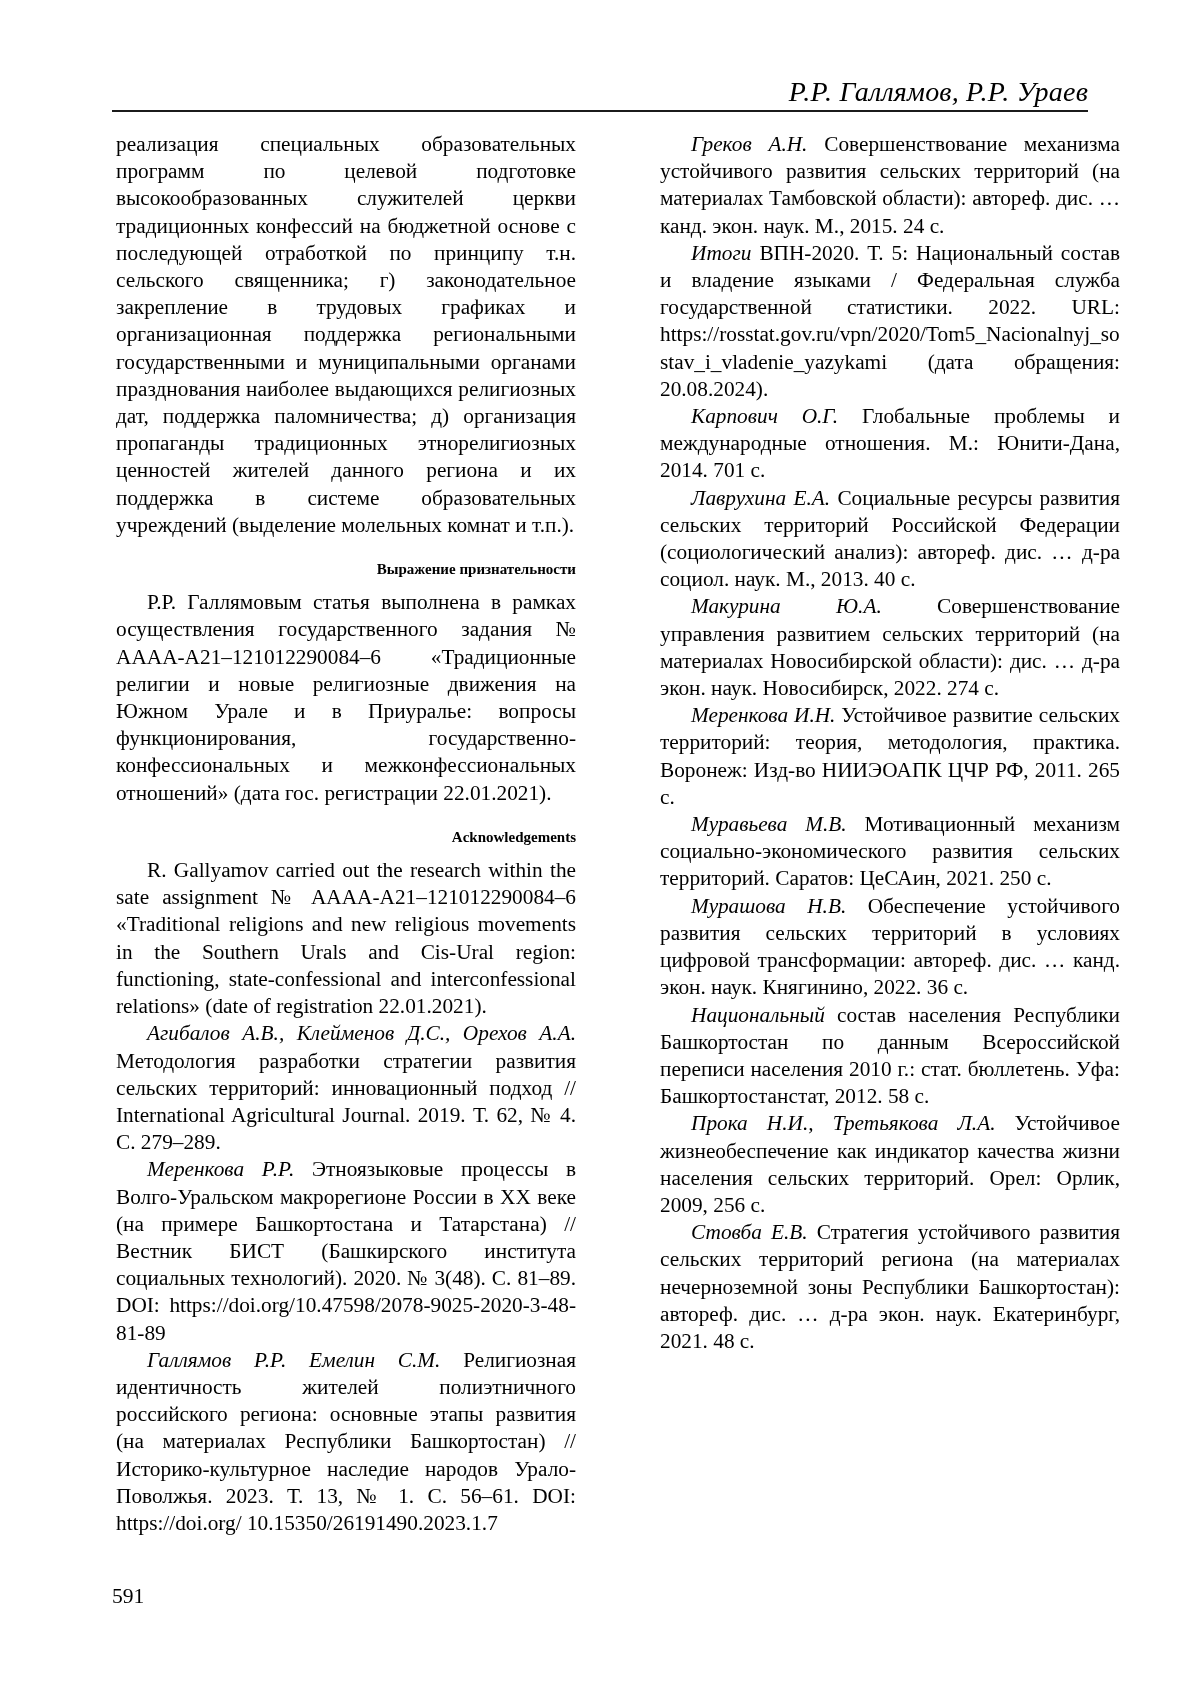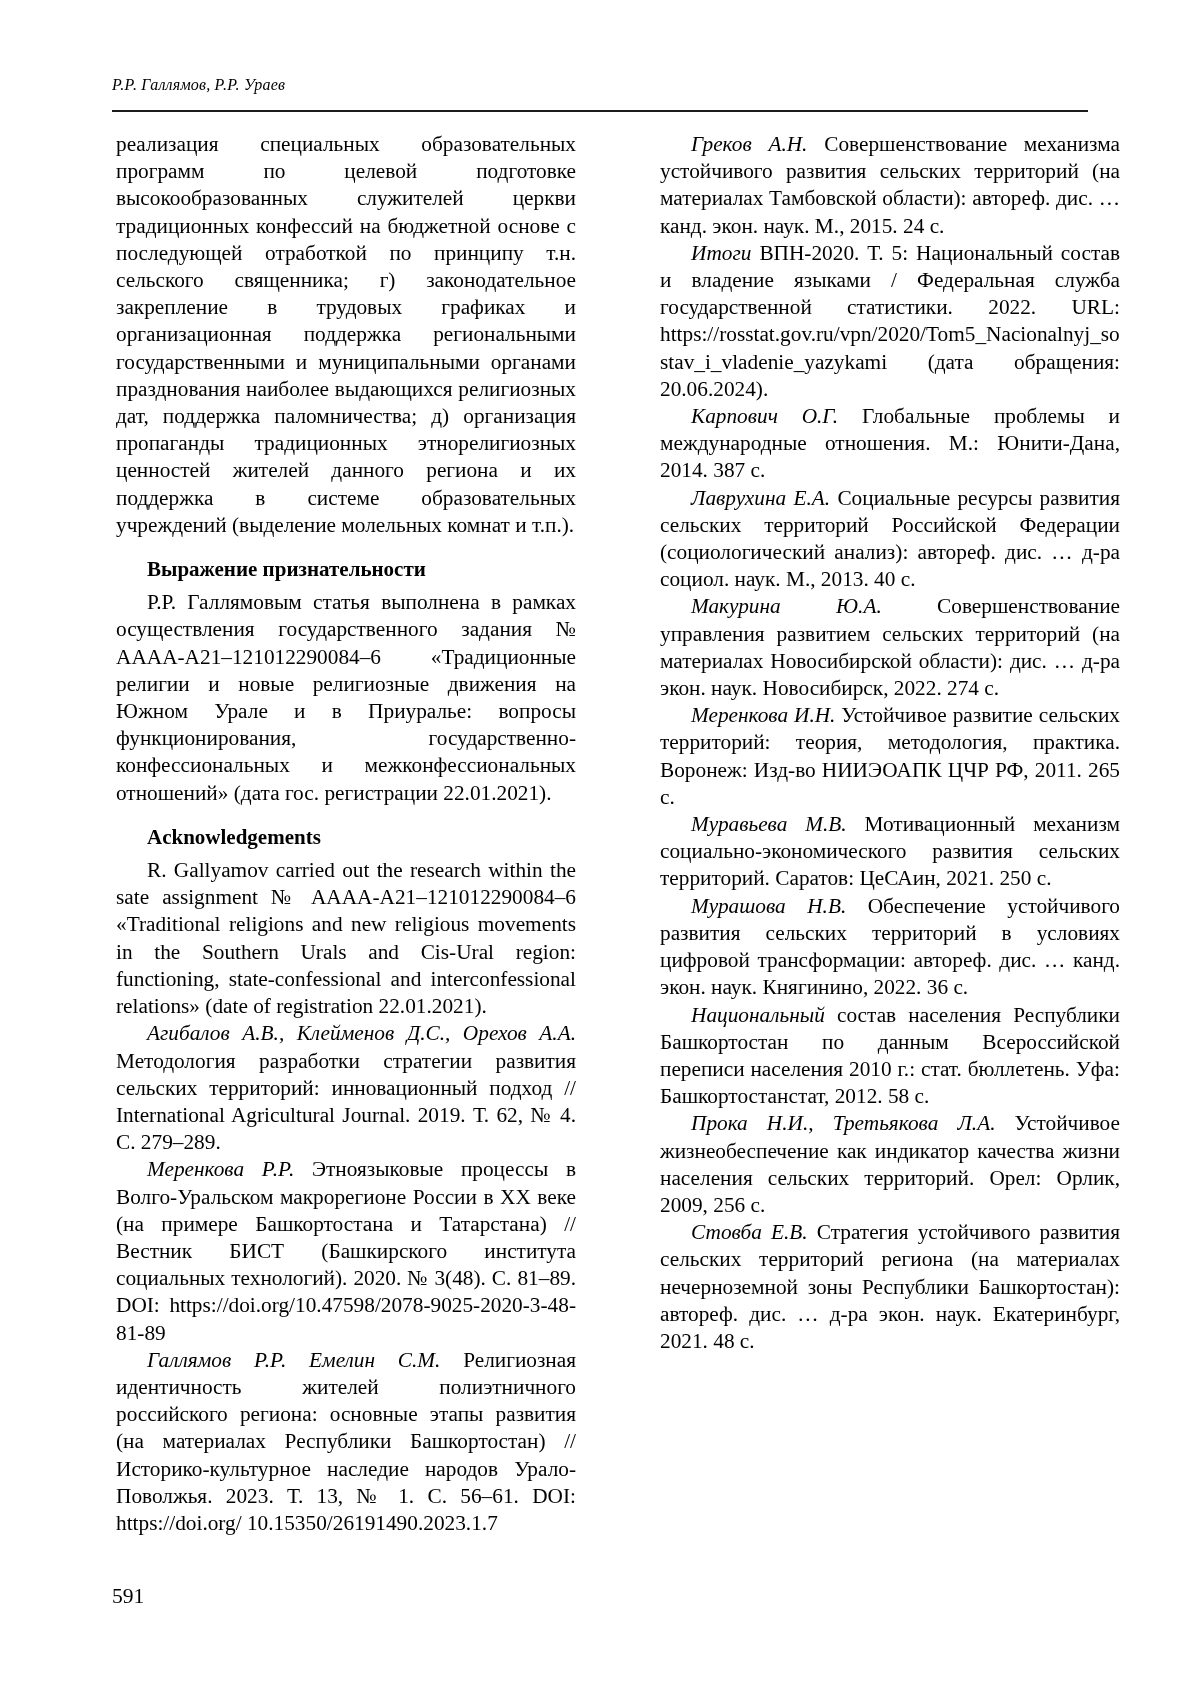--- a/index.html
+++ b/index.html
@@ -15,23 +15,23 @@
     color: #000000;
     font-family: "Liberation Serif", serif;
     font-size: 21.3px;
     overflow: hidden;
   }
   .running-head {
     position: absolute;
     top: 76px;
     left: 112px;
     width: 976px;
-    text-align: left;
+    text-align: right;
     font-style: italic;
-    font-size: 16px;
+    font-size: 28px;
     letter-spacing: 0.2px;
   }
   .head-rule {
     position: absolute;
     top: 110px;
     left: 112px;
     width: 976px;
     height: 0;
     border-top: 2px solid #1b1b1b;
   }
@@ -53,26 +53,26 @@
   }
   .col p {
     margin: 0;
     text-indent: 31px;
     overflow-wrap: break-word;
   }
   .col p.cont {
     text-indent: 0;
   }
   .col h3 {
-    font-size: 21px;
+    font-size: 15px;
     font-weight: 700;
     line-height: 27.2px;
     margin: 17px 0 6px 0;
     text-indent: 31px;
-    text-align: left;
+    text-align: right;
   }
   .col h3.noindent {
     text-indent: 0;
   }
   .au {
     font-style: italic;
   }
   .page-number {
     position: absolute;
     top: 1584px;
@@ -103,22 +103,22 @@
       <p lang="en">R. Gallyamov carried out the research within the sate assignment № AAAA-A21–121012290084–6 «Traditional religions and new religious movements in the Southern Urals and Cis-Ural region: functioning, state-confessional and interconfessional relations» (date of registration 22.01.2021).</p>
 
 
       <p class="ref"><span class="au">Агибалов А.В., Клейменов Д.С., Орехов А.А.</span> <span>Методология разработки стратегии развития сельских территорий: инновационный подход // International Agricultural Journal. 2019. Т. 62, № 4. С. 279–289.</span></p>
       <p class="ref"><span class="au">Меренкова Р.Р.</span> <span>Этноязыковые процессы в Волго-Уральском макрорегионе России в XX веке (на примере Башкортостана и Татарстана) // Вестник БИСТ (Башкирского института социальных технологий). 2020. № 3(48). С. 81–89. DOI: https://doi.org/10.47598/2078-9025-2020-3-48-81-89</span></p>
       <p class="ref"><span class="au">Галлямов Р.Р. Емелин С.М.</span> <span>Религиозная идентичность жителей полиэтничного российского региона: основные этапы развития (на материалах Республики Башкортостан) // Историко-культурное наследие народов Урало-Поволжья. 2023. Т. 13, № 1. С. 56–61. DOI: https://doi.org/ 10.15350/26191490.2023.1.7</span></p>
     </div>
 
     <div class="col">
       <p class="ref"><span class="au">Греков А.Н.</span> <span>Совершенствование механизма устойчивого развития сельских территорий (на материалах Тамбовской области): автореф. дис. … канд. экон. наук. М., 2015. 24 с.</span></p>
-      <p class="ref"><span class="au">Итоги</span> <span>ВПН-2020. Т. 5: Национальный состав и владение языками / Федеральная служба государственной статистики. 2022. URL: https://rosstat.gov.ru/vpn/2020/Tom5_Nacionalnyj_sostav_i_vladenie_yazykami (дата обращения: 20.06.2024).</span></p>
-      <p class="ref"><span class="au">Карпович О.Г.</span> <span>Глобальные проблемы и международные отношения. М.: Юнити-Дана, 2014. 387 с.</span></p>
+      <p class="ref"><span class="au">Итоги</span> <span>ВПН-2020. Т. 5: Национальный состав и владение языками / Федеральная служба государственной статистики. 2022. URL: https://rosstat.gov.ru/vpn/2020/Tom5_Nacionalnyj_sostav_i_vladenie_yazykami (дата обращения: 20.08.2024).</span></p>
+      <p class="ref"><span class="au">Карпович О.Г.</span> <span>Глобальные проблемы и международные отношения. М.: Юнити-Дана, 2014. 701 с.</span></p>
       <p class="ref"><span class="au">Лаврухина Е.А.</span> <span>Социальные ресурсы развития сельских территорий Российской Федерации (социологический анализ): автореф. дис. … д-ра социол. наук. М., 2013. 40 с.</span></p>
       <p class="ref"><span class="au">Макурина Ю.А.</span> <span>Совершенствование управления развитием сельских территорий (на материалах Новосибирской области): дис. … д-ра экон. наук. Новосибирск, 2022. 274 с.</span></p>
       <p class="ref"><span class="au">Меренкова И.Н.</span> <span>Устойчивое развитие сельских территорий: теория, методология, практика. Воронеж: Изд-во НИИЭОАПК ЦЧР РФ, 2011. 265 с.</span></p>
       <p class="ref"><span class="au">Муравьева М.В.</span> <span>Мотивационный механизм социально-экономического развития сельских территорий. Саратов: ЦеСАин, 2021. 250 с.</span></p>
       <p class="ref"><span class="au">Мурашова Н.В.</span> <span>Обеспечение устойчивого развития сельских территорий в условиях цифровой трансформации: автореф. дис. … канд. экон. наук. Княгинино, 2022. 36 с.</span></p>
       <p class="ref"><span class="au">Национальный</span> <span>состав населения Республики Башкортостан по данным Всероссийской переписи населения 2010 г.: стат. бюллетень. Уфа: Башкортостанстат, 2012. 58 с.</span></p>
       <p class="ref"><span class="au">Прока Н.И., Третьякова Л.А.</span> <span>Устойчивое жизнеобеспечение как индикатор качества жизни населения сельских территорий. Орел: Орлик, 2009, 256 с.</span></p>
       <p class="ref"><span class="au">Стовба Е.В.</span> <span>Стратегия устойчивого развития сельских территорий региона (на материалах нечерноземной зоны Республики Башкортостан): автореф. дис. … д-ра экон. наук. Екатеринбург, 2021. 48 с.</span></p>
     </div>
 

